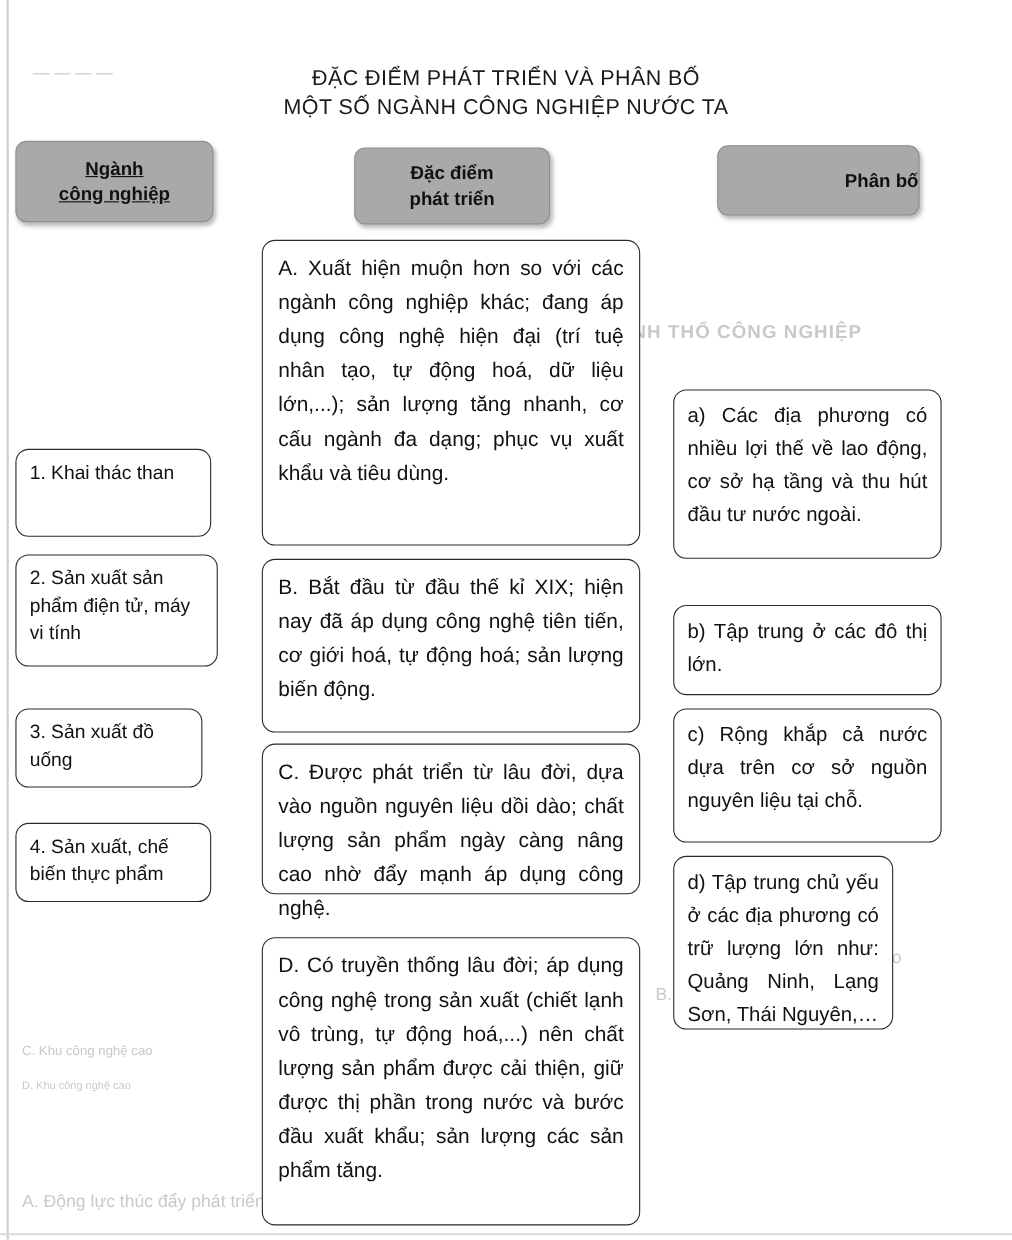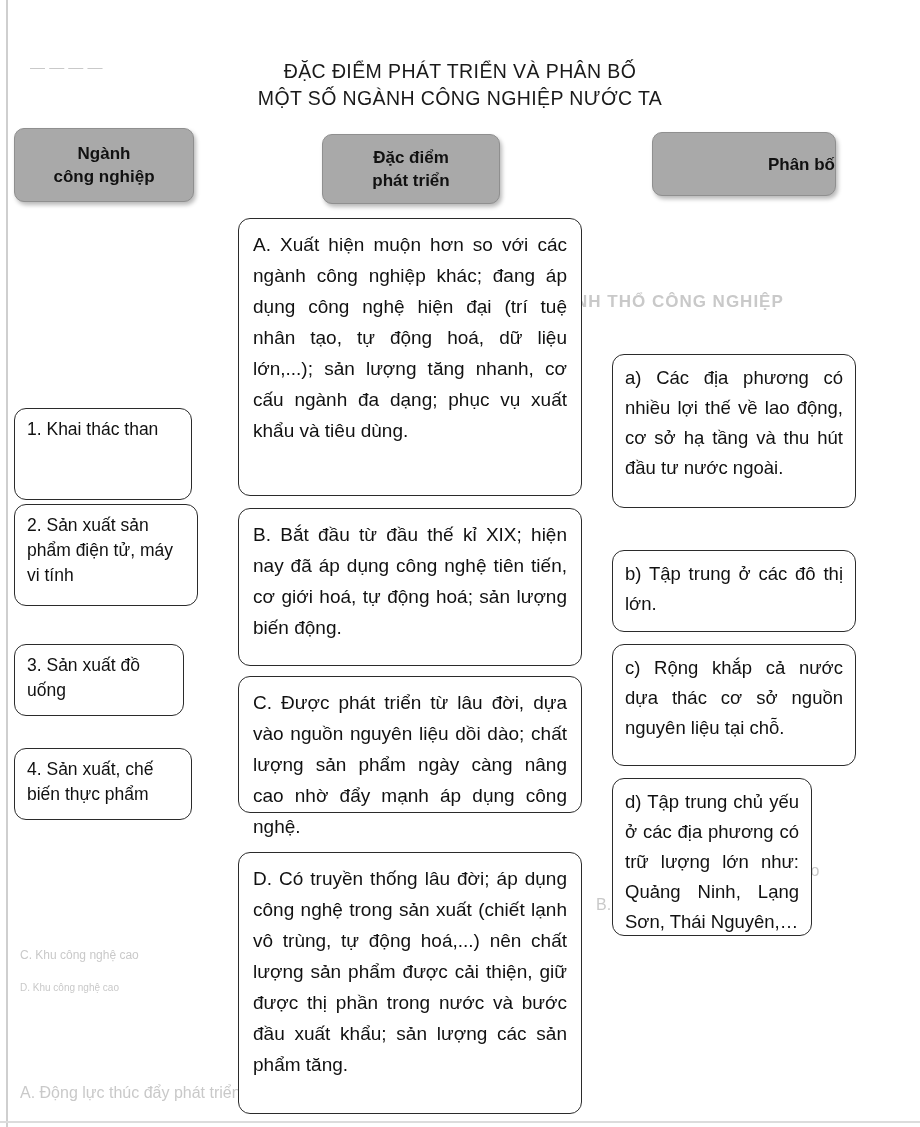--- a/index.html
+++ b/index.html
@@ -63,21 +63,21 @@
     box-shadow: 2px 3px 4px rgba(0,0,0,0.28);
     color: #111;
     font-weight: bold;
     text-align: center;
     display: flex;
     align-items: center;
     justify-content: center;
     line-height: 23px;
     font-size: 17px;
   }
-  #head-col1 { left: 14px;  top: 128px; width: 178px; height: 72px; }
+  #head-col1 { left: 14px;  top: 128px; width: 178px; height: 72px; text-decoration: underline; }
   #head-col2 { left: 322px; top: 134px; width: 176px; height: 68px; }
   #head-col3 { left: 652px; top: 132px; width: 182px; height: 62px; justify-content: flex-end; }
 
   
   .box {
     position: absolute;
     background: #ffffff;
     border: 1.6px solid #2b2b2b;
     border-radius: 12px;
     box-sizing: border-box;
@@ -92,21 +92,21 @@
     text-align: justify;
   }
   .box.col3 {
     font-size: 18.5px;
     line-height: 30px;
     padding: 8px 12px 10px 12px;
     text-align: justify;
   }
 
   
-  #c1-1 { left: 14px;  top: 408px; width: 178px; height: 92px; }
+  #c1-1 { left: 14px;  top: 408px; width: 178px; height: 80px; }
   #c1-2 { left: 14px;  top: 504px; width: 184px; height: 102px; }
   #c1-3 { left: 14px;  top: 644px; width: 170px; height: 72px; }
   #c1-4 { left: 14px;  top: 748px; width: 178px; height: 72px; }
 
   
   #c2-A { left: 238px; top: 218px; width: 344px; height: 278px; }
   #c2-B { left: 238px; top: 508px; width: 344px; height: 158px; }
   #c2-C { left: 238px; top: 676px; width: 344px; height: 137px; }
   #c2-D { left: 238px; top: 852px; width: 344px; height: 262px; }
 
@@ -179,17 +179,17 @@
   <p>D. Có truyền thống lâu đời; áp dụng công nghệ trong sản xuất (chiết lạnh vô trùng, tự động hoá,...) nên chất lượng sản phẩm được cải thiện, giữ được thị phần trong nước và bước đầu xuất khẩu; sản lượng các sản phẩm tăng.</p>
 </div>
 
 <div class="box col3" id="c3-a">
   <p>a) Các địa phương có nhiều lợi thế về lao động, cơ sở hạ tầng và thu hút đầu tư nước ngoài.</p>
 </div>
 <div class="box col3" id="c3-b">
   <p>b) Tập trung ở các đô thị lớn.</p>
 </div>
 <div class="box col3" id="c3-c">
-  <p>c) Rộng khắp cả nước dựa thác cơ sở nguồn nguyên liệu tại chỗ.</p>
+  <p>c) Rộng khắp cả nước dựa trên cơ sở nguồn nguyên liệu tại chỗ.</p>
 </div>
 <div class="box col3" id="c3-d">
   <p>d) Tập trung chủ yếu ở các địa phương có trữ lượng lớn như: Quảng Ninh, Lạng Sơn, Thái Nguyên,…</p>
 </div>
 
 </body></html>

